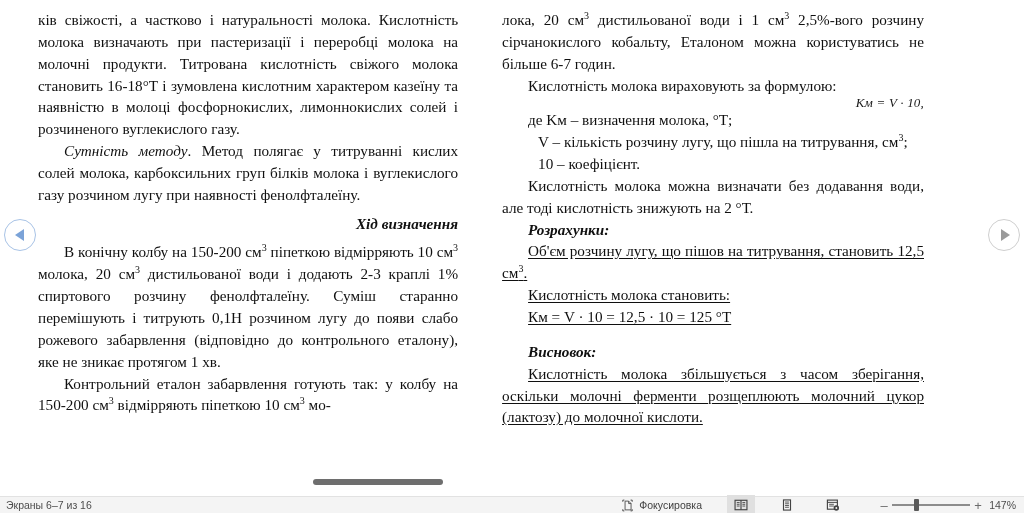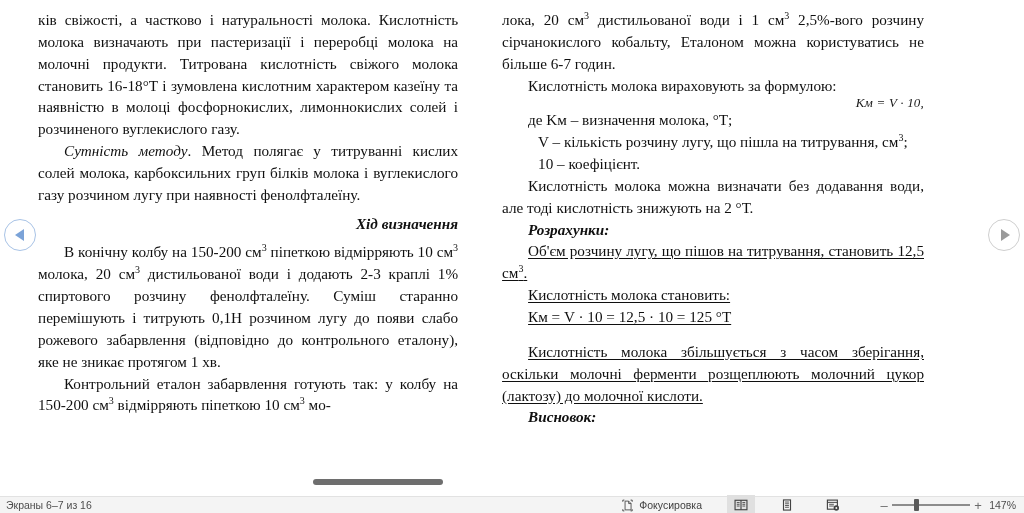--- a/index.html
+++ b/index.html
@@ -242,23 +242,23 @@
         <p class="p-ind bi nojust">Розрахунки:</p>
 
         <p class="p-ind"><span class="u">Об'єм розчину лугу, що пішов на титрування, становить 12,5 см<sup>3</sup>.</span></p>
 
         <p class="p-ind nojust"><span class="u">Кислотність молока становить:</span></p>
 
         <p class="p-ind nojust"><span class="u">Км = V · 10 = 12,5 · 10 = 125 °Т</span></p>
 
         <div class="gap-m"></div>
 
+        <p class="p-ind bi nojust">Висновок:</p>
+
         <p class="p-ind"><span class="u">Кислотність молока збільшується з часом зберігання, оскільки молочні ферменти розщеплюють молочний цукор (лактозу) до молочної кислоти.</span></p>
-
-        <p class="p-ind bi nojust">Висновок:</p>
       </div>
     </div>
   </div>
 
   <div class="navbtn prev">
     <span class="tri left"></span>
   </div>
   <div class="navbtn next">
     <span class="tri right"></span>
   </div>

